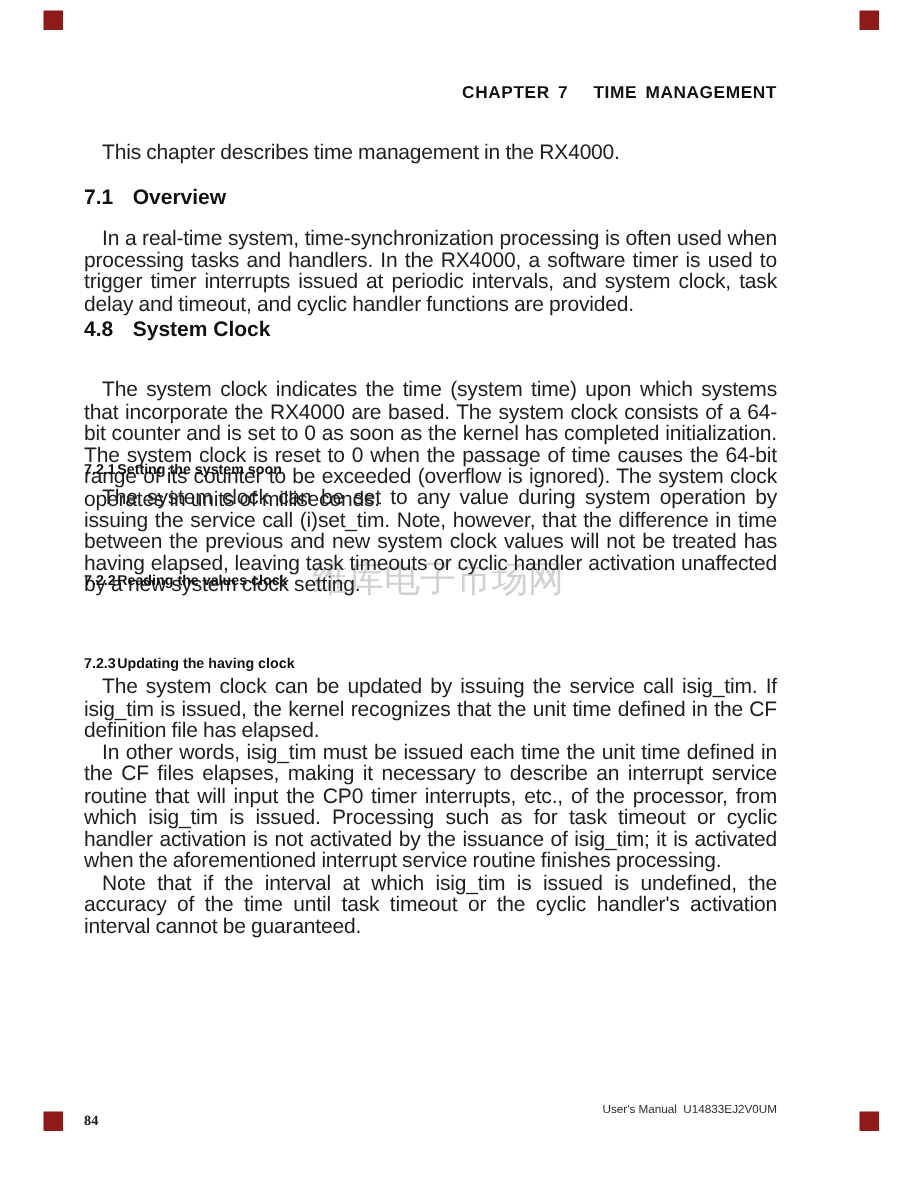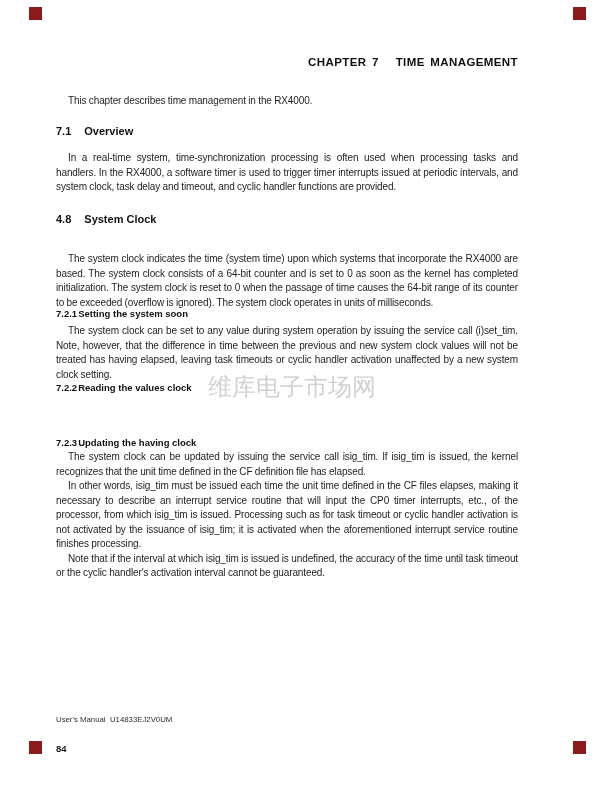--- a/index.html
+++ b/index.html
@@ -26,53 +26,53 @@
   .content { position: absolute; left: 56px; width: 462px; }
 
   .chapter-title {
     top: 56px; text-align: right;
     font-weight: bold; font-size: 11.5px; letter-spacing: 0.4px; word-spacing: 2px;
     white-space: pre; color: #111;
   }
 
   p.body-par {
     margin: 0;
-    font-size: 10px; line-height: 14.5px;
+    font-size: 14px; line-height: 14.5px;
     letter-spacing: -0.12px; word-spacing: -0.25px;
     text-align: justify; text-indent: 12px;
     color: #1e1e1e;
   }
   .par-block { position: absolute; left: 56px; width: 462px; }
 
   .h2 {
     position: absolute; left: 56px; width: 462px;
-    font-weight: bold; font-size: 11px; color: #111; line-height: 13px;
+    font-weight: bold; font-size: 14px; color: #111; line-height: 13px;
   }
   .h2 .sec-num { display: inline-block; margin-right: 13px; }
 
   .h3 {
     position: absolute; left: 56px; width: 462px;
     font-weight: bold; font-size: 9.5px; color: #111; line-height: 12px;
   }
   .h3 .sec-num { display: inline-block; margin-right: 1px; }
 
   .watermark {
     position: absolute; left: 168px; top: 366px;
     font-size: 24px; line-height: 42px; letter-spacing: 0px;
     color: #c6c6c6; opacity: 0.8;
     white-space: nowrap; pointer-events: none; margin-left: 40px;
   }
 
   .footer-pagenum {
     position: absolute; left: 56px; top: 743px;
-    font-weight: bold; font-size: 9.5px; color: #1a1a1a;
+    font-weight: bold; font-size: 9.5px; color: #1a1a1a; font-family: Liberation Serif, serif;
   }
   .footer-center {
-    position: absolute; left: 56px; top: 715px; width: 462px;
-    text-align: left; font-size: 7.8px; color: #2e2e2e;
+    position: absolute; left: 56px; top: 735px; width: 462px;
+    text-align: right; font-size: 7.8px; color: #2e2e2e;
     white-space: pre;
   }
 </style>
 </head>
 <body>
 
 <div class="page">
 
   <div class="corner-mark cm-tl"></div>
   <div class="corner-mark cm-tr"></div>

